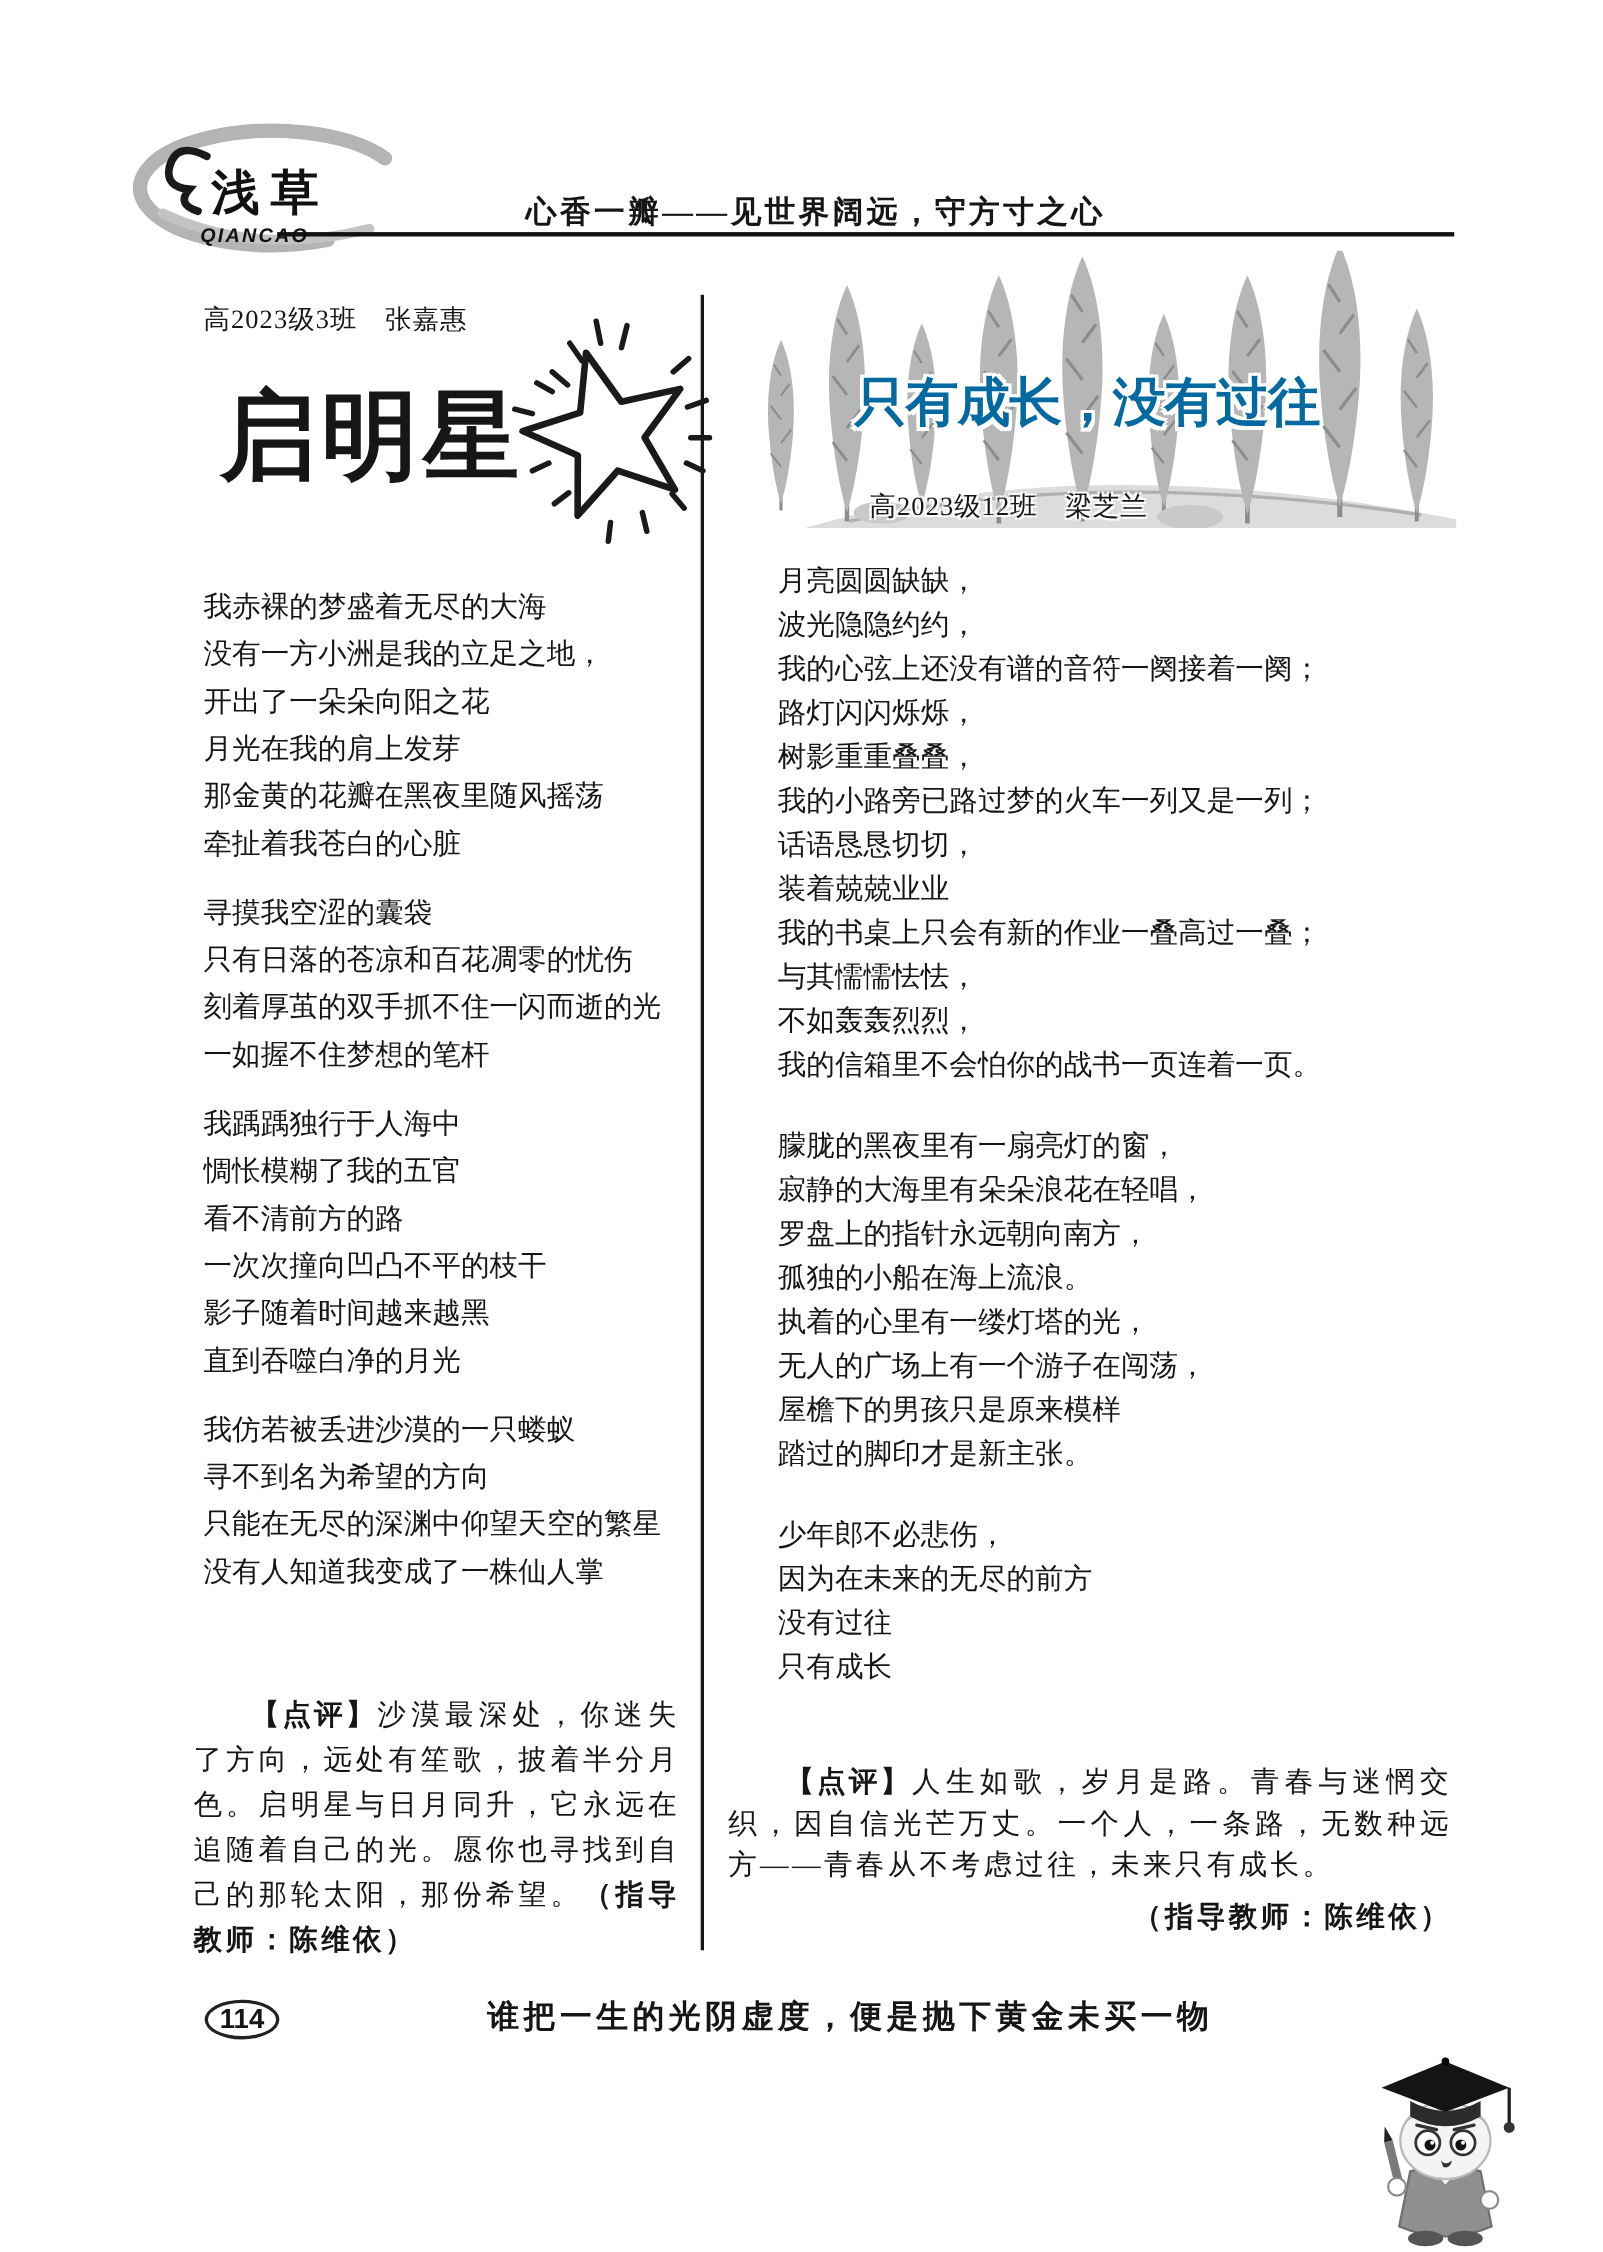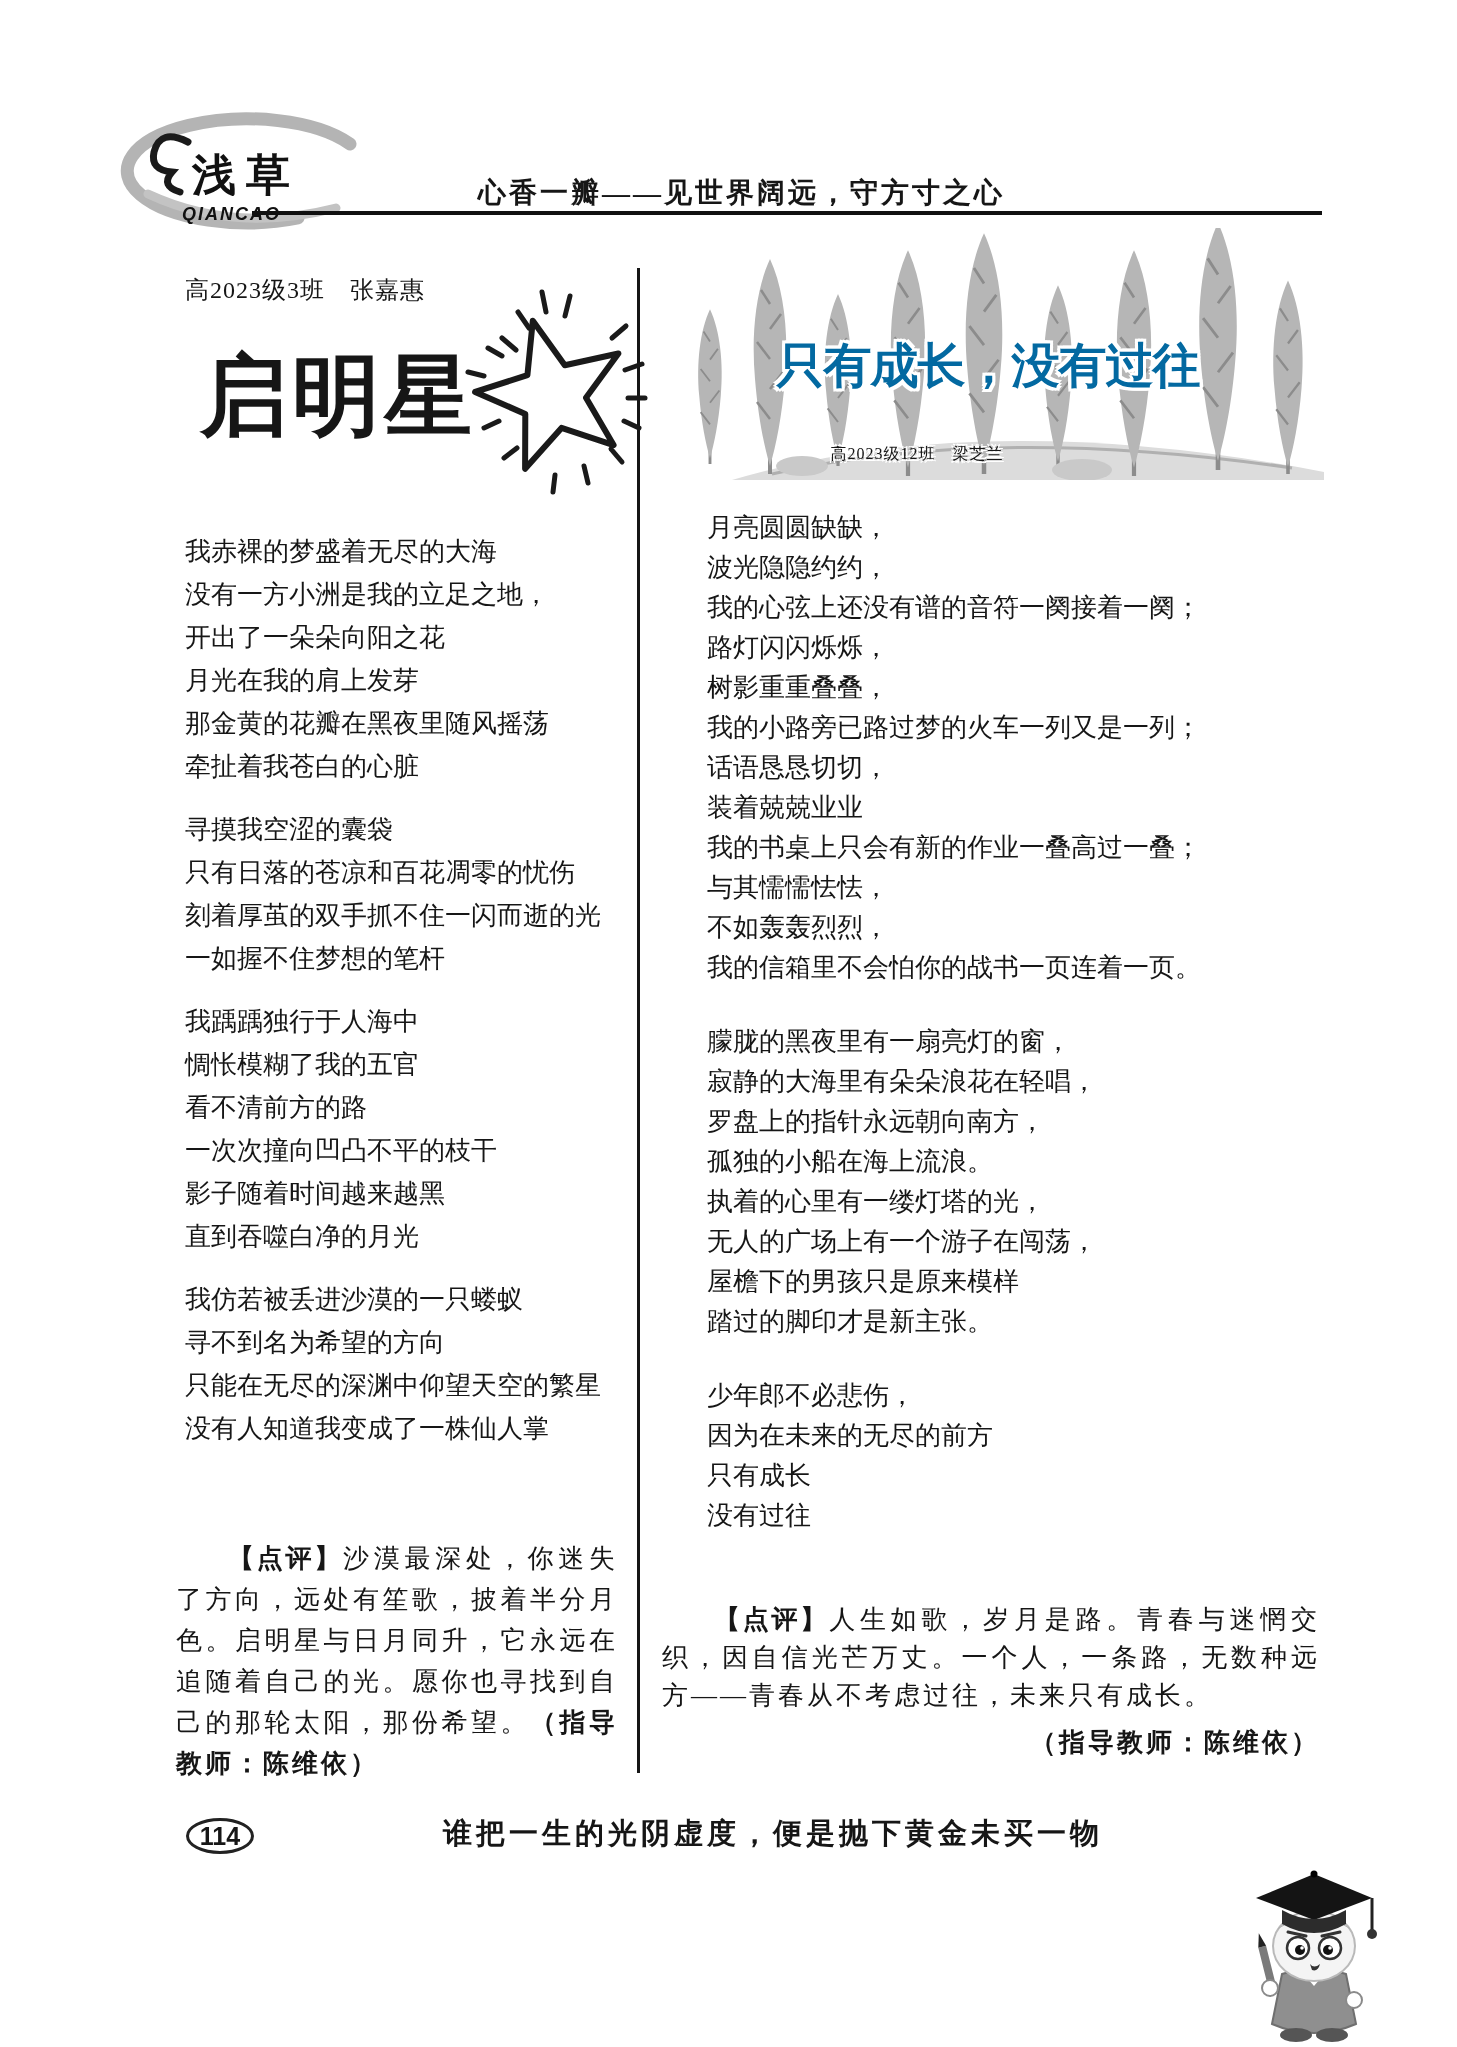--- a/index.html
+++ b/index.html
@@ -41,21 +41,21 @@
   
   .banner-svg { left:652px; top:228px; }
   .title-right {
     left:652px; top:334px; width:672px; text-align:center; white-space:nowrap;
     font-size:48px; font-weight:900; letter-spacing:-1px; color:#0369a1;
     font-family:"Liberation Sans","DejaVu Sans",sans-serif;
     text-shadow:-3px -3px 0 #fff, 3px -3px 0 #fff, -3px 3px 0 #fff, 3px 3px 0 #fff,
                  0 -3px 0 #fff, 0 3px 0 #fff, -3px 0 0 #fff, 3px 0 0 #fff;
   }
   .byline-right {
-    left:652px; top:444px; width:530px; text-align:center; font-size:16px; letter-spacing:1px;
+    left:652px; top:444px; width:530px; text-align:center; font-size:24px; letter-spacing:1px;
     text-shadow:-2px -2px 0 #fff, 2px -2px 0 #fff, -2px 2px 0 #fff, 2px 2px 0 #fff;
     font-family:Liberation Serif, serif;
   }
 
   
   .page-badge {
     left:186px; top:1818px; width:68px; height:36px; border:3px solid #222; border-radius:50%;
     display:flex; align-items:center; justify-content:center;
     font-family:"Liberation Sans","DejaVu Sans",sans-serif; font-size:25px; font-weight:700;
   }
@@ -186,22 +186,22 @@
       <div class="pline">罗盘上的指针永远朝向南方，</div>
       <div class="pline">孤独的小船在海上流浪。</div>
       <div class="pline">执着的心里有一缕灯塔的光，</div>
       <div class="pline">无人的广场上有一个游子在闯荡，</div>
       <div class="pline">屋檐下的男孩只是原来模样</div>
       <div class="pline">踏过的脚印才是新主张。</div>
     </div>
     <div class="stanza">
       <div class="pline">少年郎不必悲伤，</div>
       <div class="pline">因为在未来的无尽的前方</div>
+      <div class="pline">没有过往</div>
       <div class="pline">只有成长</div>
-      <div class="pline">没有过往</div>
     </div>
   </div>
 
 <div class="abs comment comment-right">
   <div>
     <span class="clabel">【点评】</span><span>人生如歌，岁月是路。青春与迷惘交织，因自信光芒万丈。一个人，一条路，无数种远方——青春从不考虑过往，未来只有成长。</span>
   </div>
   <div class="teacher teacher-line">（指导教师：陈维依）</div>
 </div>
 

